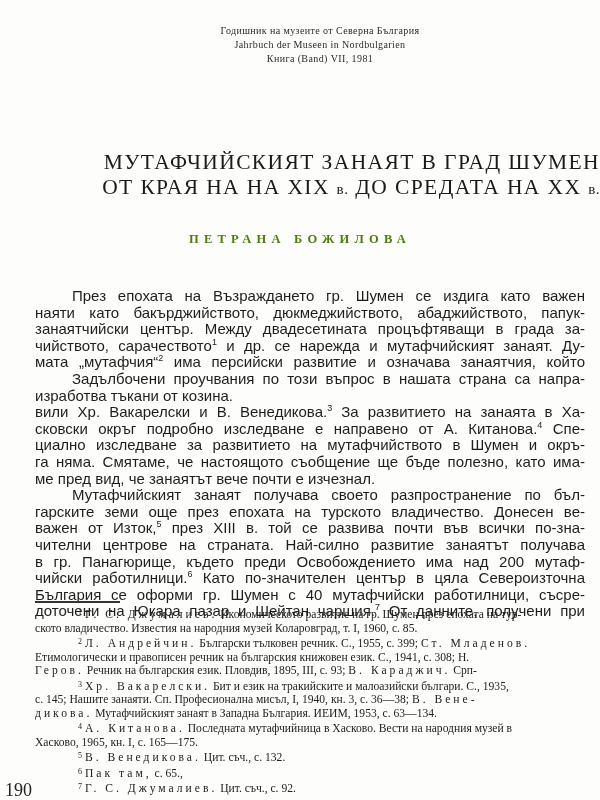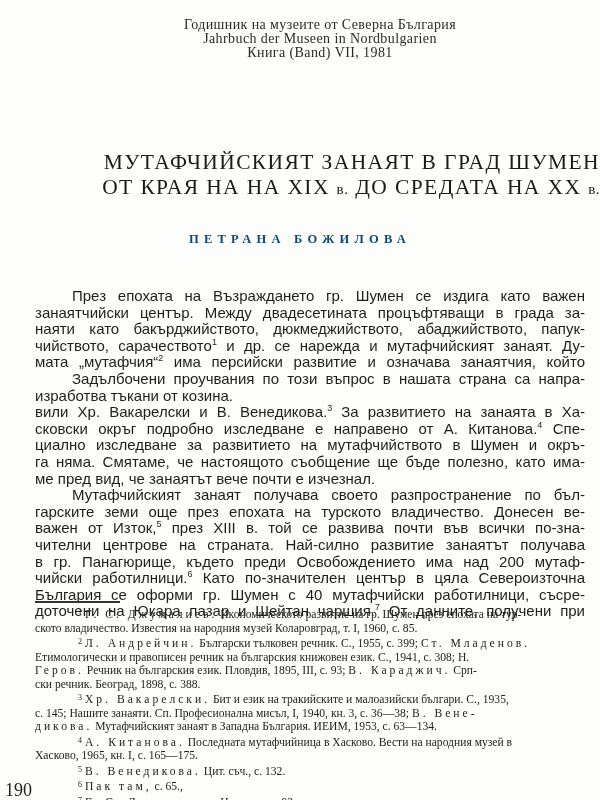--- a/index.html
+++ b/index.html
@@ -2,35 +2,35 @@
 <html><head>
 <meta charset="utf-8">
 <style>
   html, body { margin:0; padding:0; }
   body {
     width:600px; height:800px; background:#fdfdfb; color:#1e1e1e;
     font-family:"DejaVu Serif","Liberation Serif",serif;
     position:relative; overflow:hidden;
   }
   .header {
-    position:absolute; top:18px; left:0; width:600px;
-    text-align:center; font-size:14px; line-height:14px;
+    position:absolute; top:24px; left:0; width:600px;
+    text-align:center; font-size:10px; line-height:14px;
     font-family:"Liberation Serif",serif; color:#2a2a2a; letter-spacing:0.4px;
   }
   .header div { padding-left:40px; }
   .title {
     position:absolute; top:150px; left:0; width:600px; text-align:right;
     font-family:"Liberation Serif",serif; font-size:21.5px; line-height:25px;
     letter-spacing:1.4px; color:#1a1a1a;
   }
   .title .small { font-size:15px; letter-spacing:0.5px; }
   .author {
     position:absolute; top:232px; left:0; width:600px; text-align:center;
     font-family:"Liberation Serif",serif; font-size:12.5px; letter-spacing:5.2px;
-    font-weight:bold; color:#0c4a6e;
+    font-weight:bold; color:#4d7c0f;
   }
   .body-text {
     position:absolute; top:288px; left:35px; width:550px;
     font-family:Liberation Sans, sans-serif; font-size:15px; line-height:16.6px;
     color:#1e1e1e;
   }
   .body-text .line { display:block; text-align:justify; text-align-last:justify; white-space:nowrap; }
   sup { font-size:9px; line-height:0; vertical-align:6px; }
   .rule {
     position:absolute; top:601px; left:35px; width:85px; height:1.5px; background:#333;
@@ -60,22 +60,22 @@
 
 <div class="title">
   <div>МУТАФЧИЙСКИЯТ ЗАНАЯТ В ГРАД ШУМЕН</div>
   <div><span>ОТ КРАЯ НА НА XIX </span><span class="small">в.</span><span> ДО СРЕДАТА НА XX </span><span class="small">в.</span></div>
 </div>
 
 <div class="author">ПЕТРАНА БОЖИЛОВА</div>
 
 <div class="body-text">
   <span class="line" style="padding-left:37px">През епохата на Възраждането гр. Шумен се издига като важен</span>
+  <span class="line">наяти като бакърджийството, дюкмеджийството, абаджийството, папук-</span>
   <span class="line">занаятчийски център. Между двадесетината процъфтяващи в града за-</span>
-  <span class="line">наяти като бакърджийството, дюкмеджийството, абаджийството, папук-</span>
   <span class="line"><span>чийството, сарачеството</span><sup>1</sup><span> и др. се нарежда и мутафчийският занаят. Ду-</span></span>
   <span class="line"><span>мата „мутафчия“</span><sup>2</sup><span> има персийски развитие и означава занаятчия, който</span></span>
   <span class="line" style="padding-left:37px">Задълбочени проучвания по този въпрос в нашата страна са напра-</span>
   <span class="line" style="text-align-last:left">изработва тъкани от козина.</span>
   <span class="line"><span>вили Хр. Вакарелски и В. Венедикова.</span><sup>3</sup><span> За развитието на занаята в Ха-</span></span>
   <span class="line"><span>сковски окръг подробно изследване е направено от А. Китанова.</span><sup>4</sup><span> Спе-</span></span>
   <span class="line">циално изследване за развитието на мутафчийството в Шумен и окръ-</span>
   <span class="line">га няма. Смятаме, че настоящото съобщение ще бъде полезно, като има-</span>
   <span class="line" style="text-align-last:left">ме пред вид, че занаятът вече почти е изчезнал.</span>
   <span class="line" style="padding-left:37px">Мутафчийският занаят получава своето разпространение по бъл-</span>
@@ -89,21 +89,20 @@
 </div>
 
 <div class="rule"></div>
 
 <div class="footnotes">
   <span class="fn-line fn-indent"><span class="fn-num">1</span><span class="spaced">Г. С. Джумалиев.</span><span> Икономическото развитие на гр. Шумен през епохата на тур-</span></span>
   <span class="fn-line">ското владичество. Известия на народния музей Коларовград, т. I, 1960, с. 85.</span>
   <span class="fn-line fn-indent"><span class="fn-num">2</span><span class="spaced">Л. Андрейчин.</span><span> Български тълковен речник. С., 1955, с. 399; </span><span class="spaced">Ст. Младенов.</span></span>
   <span class="fn-line"><span>Етимологически и правописен речник на българския книжовен език. С., 1941, с. 308; </span><span>Н.</span></span>
   <span class="fn-line"><span class="spaced">Геров.</span><span> Речник на българския език. Пловдив, 1895, III, с. 93; </span><span class="spaced">В. Караджич.</span><span> Срп-</span></span>
-  <span class="fn-line">ски речник. Београд, 1898, с. 388.</span>
   <span class="fn-line fn-indent"><span class="fn-num">3</span><span class="spaced">Хр. Вакарелски.</span><span> Бит и език на тракийските и малоазийски българи. С., 1935,</span></span>
   <span class="fn-line"><span>с. 145; Нашите занаяти. Сп. Професионална мисъл, I, 1940, кн. 3, с. 36—38; </span><span class="spaced">В. Вене-</span></span>
   <span class="fn-line"><span class="spaced">дикова.</span><span> Мутафчийският занаят в Западна България. ИЕИМ, 1953, с. 63—134.</span></span>
   <span class="fn-line fn-indent"><span class="fn-num">4</span><span class="spaced">А. Китанова.</span><span> Последната мутафчийница в Хасково. Вести на народния музей в</span></span>
   <span class="fn-line">Хасково, 1965, кн. I, с. 165—175.</span>
   <span class="fn-line fn-indent"><span class="fn-num">5</span><span class="spaced">В. Венедикова.</span><span> Цит. съч., с. 132.</span></span>
   <span class="fn-line fn-indent"><span class="fn-num">6</span><span class="spaced">Пак там,</span><span> с. 65.,</span></span>
   <span class="fn-line fn-indent"><span class="fn-num">7</span><span class="spaced">Г. С. Джумалиев.</span><span> Цит. съч., с. 92.</span></span>
 </div>
 

